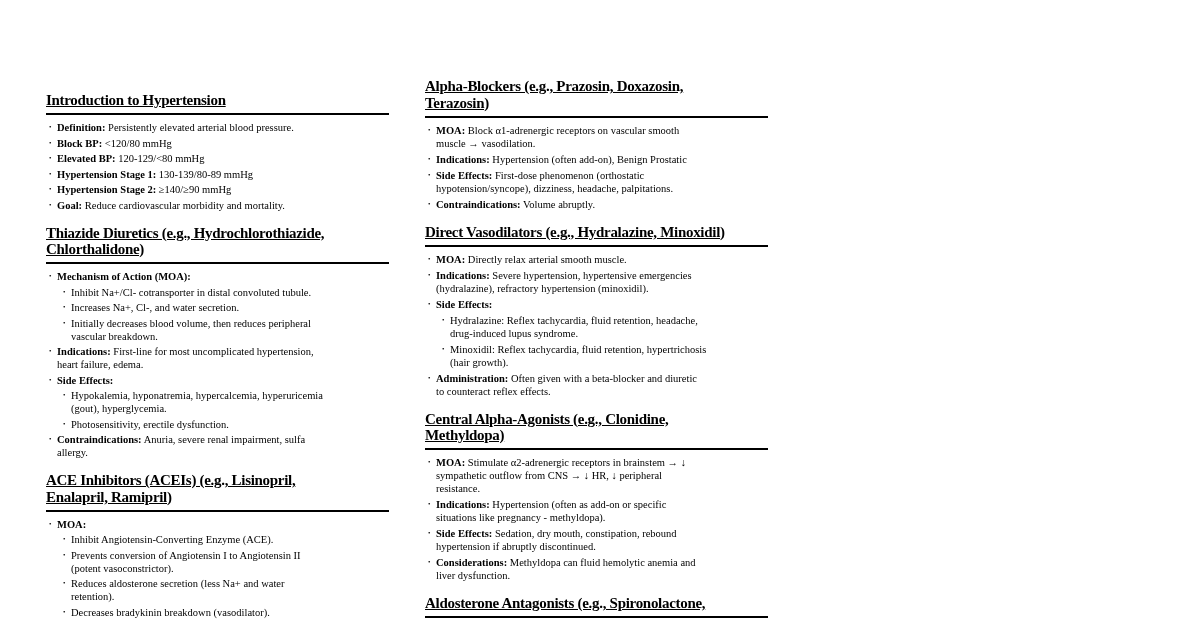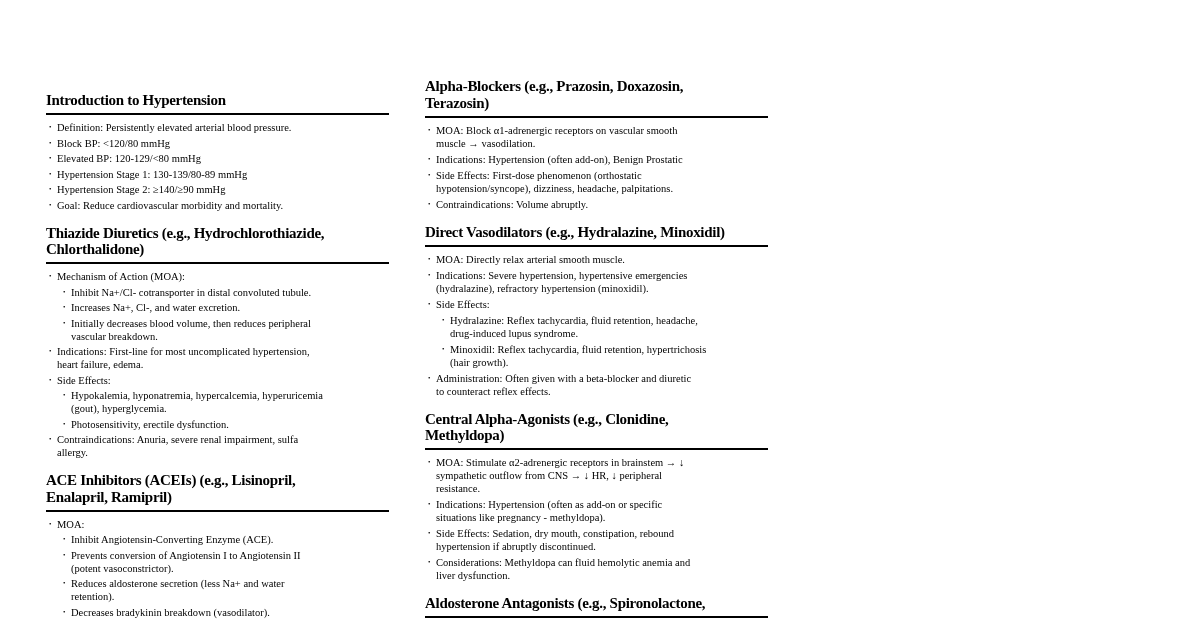--- a/index.html
+++ b/index.html
@@ -27,20 +27,21 @@
   .section { margin-top: 13px; }
   .section:first-child { margin-top: 0; }
 
   .sec-h {
     font-weight: bold;
     font-size: 15px;
     line-height: 16.5px;
     letter-spacing: -0.3px;
     border-bottom: 2px solid #000;
     padding-bottom: 4.5px;
+    text-decoration: underline;
   }
   .h-line { white-space: nowrap; }
 
   .items { margin-top: 6px; }
 
   .li {
     position: relative;
     padding-left: 11px;
     font-size: 10.5px;
     line-height: 13px;
@@ -50,21 +51,21 @@
   .li.lvl2 { margin-left: 14px; }
 
   .bullet {
     position: absolute;
     left: 3px;
     top: 0;
     font-size: 7px;
     line-height: 13px;
   }
   .line { white-space: nowrap; }
-  .lbl  { font-weight: normal; }
+  .lbl  { font-weight: bold; }
 </style>
 </head>
 <body>
 
 <div class="page">
   <div class="col col-left">
       <div class="section">
         <div class="sec-h">
           <div class="h-line">Introduction to Hypertension</div>
         </div>
@@ -104,21 +105,21 @@
           <div class="li lvl1">
             <span class="bullet">•</span>
             <div class="line"><b class="lbl">Mechanism of Action (MOA):</b></div>
           </div>
           <div class="li lvl2">
             <span class="bullet">•</span>
             <div class="line"><span>Inhibit Na+/Cl- cotransporter in distal convoluted tubule.</span></div>
           </div>
           <div class="li lvl2">
             <span class="bullet">•</span>
-            <div class="line"><span>Increases Na+, Cl-, and water excretion.</span></div>
+            <div class="line"><span>Increases Na+, Cl-, and water secretion.</span></div>
           </div>
           <div class="li lvl2">
             <span class="bullet">•</span>
             <div class="line"><span>Initially decreases blood volume, then reduces peripheral</span></div>
             <div class="line">vascular breakdown.</div>
           </div>
           <div class="li lvl1">
             <span class="bullet">•</span>
             <div class="line"><b class="lbl">Indications:</b> <span>First-line for most uncomplicated hypertension,</span></div>
             <div class="line">heart failure, edema.</div>

